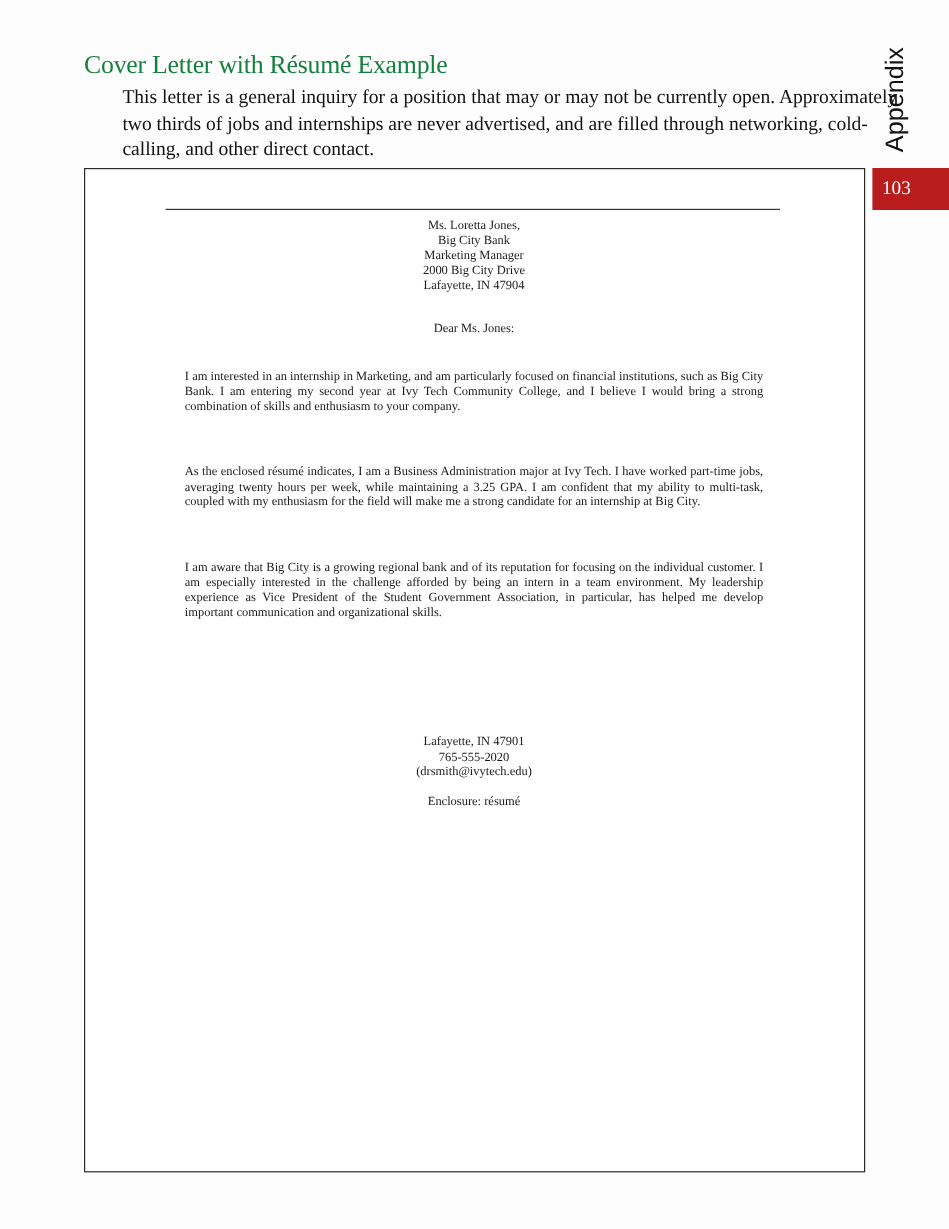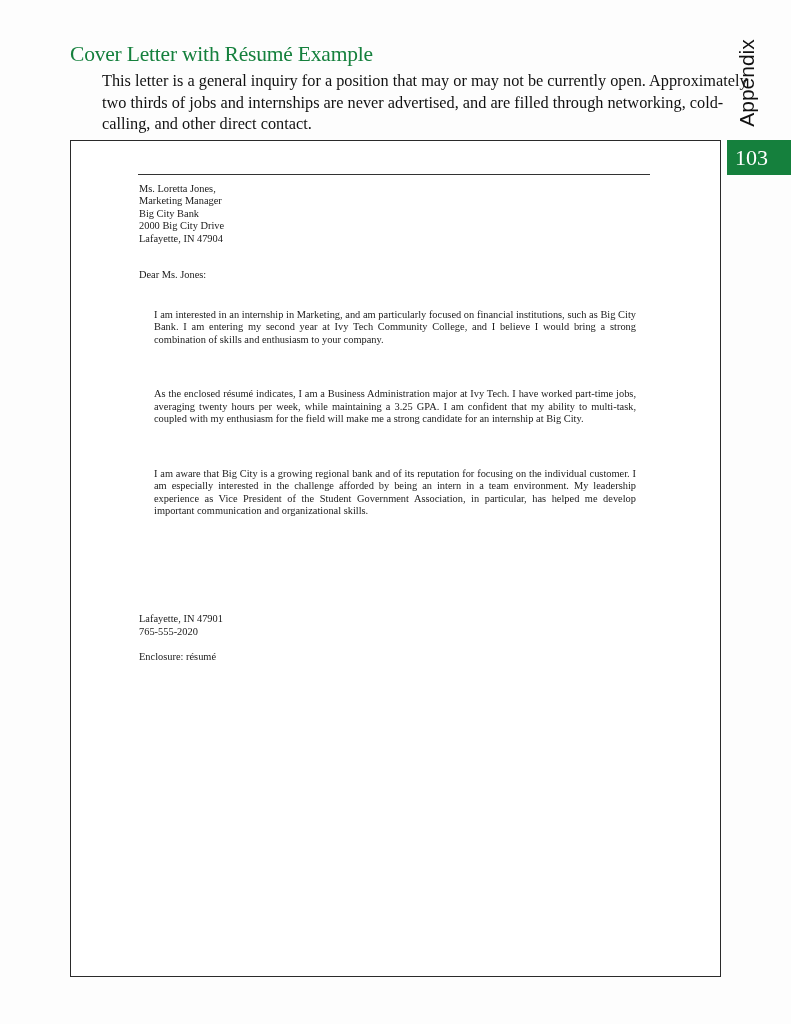--- a/index.html
+++ b/index.html
@@ -55,24 +55,24 @@
       font-size: 21px;
       color: #111;
       white-space: nowrap;
     }
     .page-tab {
       position: absolute;
       left: 727px;
       top: 140px;
       width: 64px;
       height: 35px;
-      background: #15803d;
+      background: #b91c1c;
       color: #fff;
       font-family: "Liberation Serif", serif;
-      font-size: 22px;
+      font-size: 16px;
       line-height: 35px;
       text-indent: 8px;
     }
     .letter-box {
       position: absolute;
       left: 70px;
       top: 140px;
       width: 649px;
       height: 835px;
       border: 1.5px solid #2a2a2a;
@@ -89,21 +89,21 @@
     .letter {
       position: absolute;
       left: 139px;
       top: 183px;
       width: 512px;
       font-family: "Liberation Serif", serif;
       font-size: 10.4px;
       line-height: 12.4px;
       color: #1a1a1a;
     }
-    .letter .block { margin: 0; }
+    .letter .block { margin: 0; text-align: center; }
     .letter .line { display: block; white-space: nowrap; }
     .letter p {
       margin: 15px;
       text-align: justify;
     }
     .gap-recipient { height: 24px; }
     .gap-para { height: 12.4px; }
     .gap-sig { height: 56px; }
   </style>
 </head>
@@ -116,35 +116,36 @@
   <span>Appendix</span>
 </div>
 <div class="page-tab">103</div>
 
 <div class="letter-box"></div>
 <div class="letter-rule"></div>
 
 <div class="letter">
   <div class="block">
     <span class="line">Ms. Loretta Jones,</span>
+    <span class="line">Big City Bank</span>
     <span class="line">Marketing Manager</span>
-    <span class="line">Big City Bank</span>
     <span class="line">2000 Big City Drive</span>
     <span class="line">Lafayette, IN  47904</span>
   </div>
   <div class="gap-recipient"></div>
   <div class="block line">Dear Ms. Jones:</div>
   <div class="gap-para"></div>
   <p>I am interested in an internship in Marketing, and am particularly focused on financial institutions, such as Big City Bank. I am entering my second year at Ivy Tech Community College, and I believe I would bring a strong combination of skills and enthusiasm to your company.</p>
   <div class="gap-para"></div>
   <p>As the enclosed résumé indicates, I am a Business Administration major at Ivy Tech. I have worked part-time jobs, averaging twenty hours per week, while maintaining a 3.25 GPA. I am confident that my ability to multi-task, coupled with my enthusiasm for the field will make me a strong candidate for an internship at Big City.</p>
   <div class="gap-para"></div>
   <p>I am aware that Big City is a growing regional bank and of its reputation for focusing on the individual customer. I am especially interested in the challenge afforded by being an intern in a team environment. My leadership experience as Vice President of the Student Government Association, in particular, has helped me develop important communication and organizational skills.</p>
   <div class="gap-para"></div>
   <div class="gap-para"></div>
   <div class="gap-sig"></div>
   <div class="block">
     <span class="line">Lafayette, IN  47901</span>
     <span class="line">765-555-2020</span>
+    <span class="line">(drsmith@ivytech.edu)</span>
   </div>
   <div class="gap-para"></div>
   <div class="block line">Enclosure: résumé</div>
 </div>
 
 </body></html>

